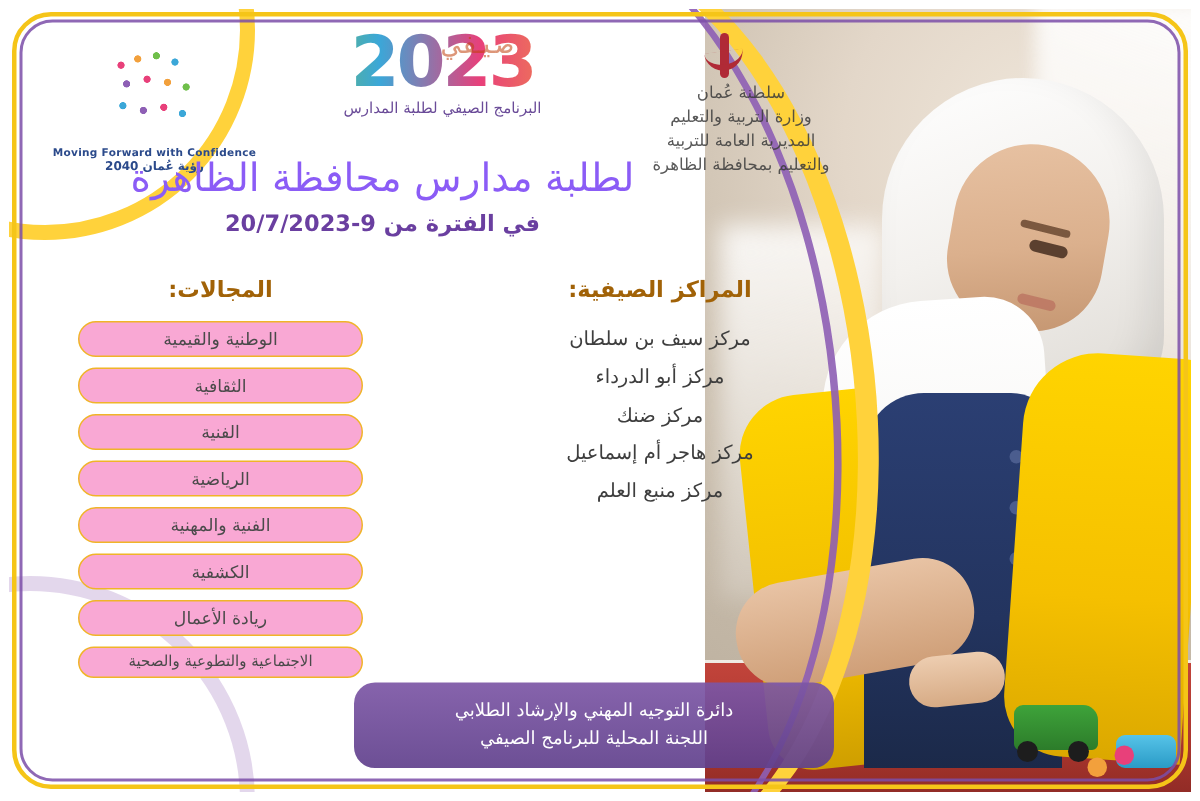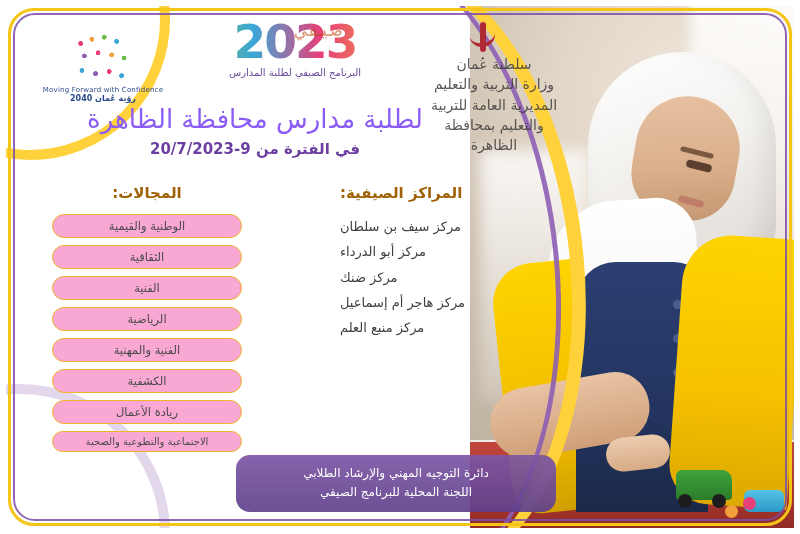--- a/index.html
+++ b/index.html
@@ -278,23 +278,23 @@
       radial-gradient(circle at 64% 44%, #f2a03c 2.2px, transparent 2.6px),
       radial-gradient(circle at 84% 50%, #6fbf4a 2.2px, transparent 2.6px),
       radial-gradient(circle at 16% 74%, #3ba7d8 2.2px, transparent 2.6px),
       radial-gradient(circle at 38% 80%, #8e5fb5 2.2px, transparent 2.6px),
       radial-gradient(circle at 60% 76%, #e8407a 2.2px, transparent 2.6px),
       radial-gradient(circle at 80% 84%, #3ba7d8 2.2px, transparent 2.6px);
   }
   .logo-caption-en {
     font-size: 7px;
     color: #2b4a8b;
-    font-weight: normal;
+    font-weight: bold;
     letter-spacing: .2px;
-    margin-top: 2px;
+    margin-top: 14px;
     direction: ltr;
   }
   .logo-caption-ar {
     font-size: 8px;
     color: #2b4a8b;
     font-weight: bold;
   }
   .logo-2023 {
     position: absolute;
     left: 190px; top: 4px;
@@ -353,21 +353,21 @@
   .oman-emblem:after {
     content: "";
     position: absolute;
     left: 0; top: 12px;
     width: 26px; height: 9px;
     border-bottom: 4px solid #b02a36;
     border-radius: 0 0 16px 16px;
     transform: rotate(-8deg);
   }
   .ministry-ar {
-    font-size: 14px;
+    font-size: 11px;
     color: #3b3b3b;
     line-height: 1.45;
     opacity: .85;
     margin-left: 22px;
   }
 
   
   .title-main {
     position: absolute;
     right: 330px; left: 40px;
@@ -388,21 +388,21 @@
     color: #6a3fa0;
     z-index: 22;
   }
 
   
   .col-centers {
     position: absolute;
     right: 260px;
     top: 184px;
     width: 200px;
-    text-align: left;
+    text-align: center;
     z-index: 22;
   }
   .col-fields {
     position: absolute;
     left: 52px;
     top: 184px;
     width: 190px;
     text-align: center;
     z-index: 22;
   }

